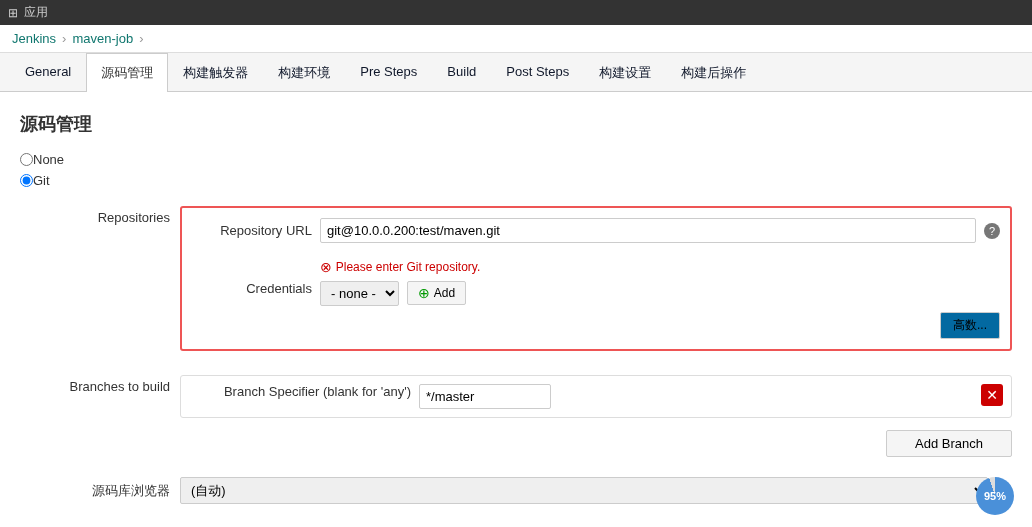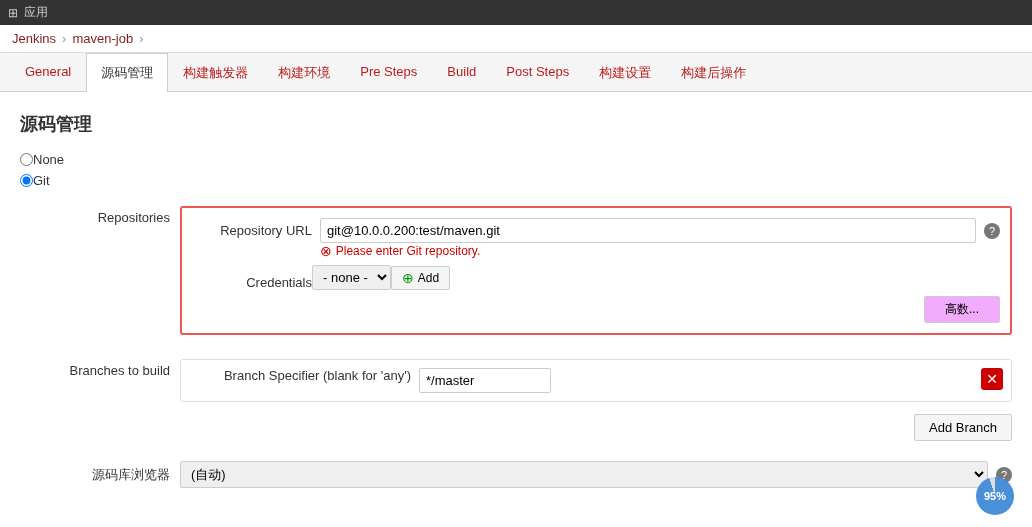--- a/index.html
+++ b/index.html
@@ -2,65 +2,65 @@
 <html><head>
   <meta charset="utf-8">
   <style>
     * { box-sizing: border-box; margin: 0; padding: 0; }
     body { font-family: 'Microsoft YaHei', Arial, sans-serif; font-size: 13px; background: #f0f0f0; color: #333; }
 
     .top-bar { background: #333; color: #ccc; padding: 4px 8px; font-size: 12px; display: flex; align-items: center; }
     .top-bar span { color: #ccc; }
 
     .breadcrumb { background: #fff; padding: 6px 12px; border-bottom: 1px solid #ddd; display: flex; align-items: center; font-size: 13px; }
-    .breadcrumb a { color: #7f1d1d; text-decoration: none; }
+    .breadcrumb a { color: #0f766e; text-decoration: none; }
     .breadcrumb .sep { margin: 0 6px; color: #999; }
 
     .tabs { display: flex; background: #f5f5f5; border-bottom: 1px solid #ccc; padding: 0 10px; }
-    .tab { padding: 10px 14px; cursor: pointer; font-size: 13px; color: #b91c1c; border: 1px solid transparent; border-bottom: none; margin-bottom: -1px; }
+    .tab { padding: 10px 14px; cursor: pointer; font-size: 13px; color: #0f172a; border: 1px solid transparent; border-bottom: none; margin-bottom: -1px; }
     .tab.active { background: #fff; border-color: #ccc; border-bottom-color: #fff; color: #333; }
 
     .content-area { background: #fff; padding: 20px 20px 20px 20px; min-height: 440px; }
 
     .section-title { font-size: 18px; font-weight: bold; margin-bottom: 16px; color: #333; }
 
     .radio-group { margin-bottom: 10px; }
     .radio-item { display: flex; align-items: center; margin-bottom: 6px; }
     .radio-item input[type=radio] { margin: 0; }
 
     .form-section { margin-top: 12px; }
     .form-row { display: flex; margin-bottom: 0; }
     .form-label { width: 160px; min-width: 160px; padding: 10px 10px 10px 0; text-align: right; font-size: 13px; color: #333; }
     .form-field { flex: 1; padding: 6px 0; }
 
     .repo-box { border: 2px solid #e55; border-radius: 3px; padding: 10px; margin-bottom: 6px; background: #fff; }
-    .repo-row { display: flex; align-items: center; margin-bottom: 0; gap: 8px; }
+    .repo-row { display: flex; align-items: center; margin-bottom: 16px; gap: 8px; }
     .repo-row label { width: 120px; text-align: right; font-size: 13px; }
     .repo-url-input { flex: 1; padding: 4px 6px; border: 1px solid #ccc; font-size: 13px; border-radius: 2px; }
     .help-icon { width: 16px; height: 16px; border-radius: 50%; background: #777; color: #fff; font-size: 11px; display: inline-flex; align-items: center; justify-content: center; cursor: pointer; flex-shrink: 0; }
 
     .error-msg { color: #c00; font-size: 12px; display: flex; align-items: center; gap: 4px; margin-left: 128px; margin-bottom: 6px; }
     .error-icon { color: #c00; font-size: 14px; }
 
-    .cred-row { display: flex; align-items: flex-end; }
+    .cred-row { display: flex; align-items: flex-start; gap: 8px; }
     .cred-row label { width: 120px; text-align: right; font-size: 13px; }
     .select-cred { padding: 3px 6px; font-size: 13px; border: 1px solid #ccc; border-radius: 2px; }
     .add-btn-small { padding: 3px 10px; font-size: 12px; background: #f5f5f5; border: 1px solid #ccc; border-radius: 2px; cursor: pointer; display: flex; align-items: center; gap: 4px; }
     .add-btn-small .plus-icon { color: #090; font-size: 14px; }
 
-    .advanced-btn { padding: 4px 20px; font-size: 12px; background: #f0abfc; border: 1px solid #ccc; border-radius: 2px; cursor: pointer; float: right; margin-top: 6px; }
+    .advanced-btn { padding: 4px 12px; font-size: 12px; background: #0369a1; border: 1px solid #ccc; border-radius: 2px; cursor: pointer; float: right; margin-top: 6px; }
     .add-repo-btn { padding: 5px 14px; font-size: 13px; background: #f5f5f5; border: 1px solid #ccc; border-radius: 2px; cursor: pointer; float: right; margin-top: 8px; }
 
     .branches-section { margin-top: 6px; }
     .branch-box { border: 1px solid #ddd; border-radius: 3px; padding: 8px 10px; margin-bottom: 6px; position: relative; background: #fff; }
     .branch-row { display: flex; align-items: flex-start; gap: 8px; }
     .branch-row label { width: 220px; text-align: right; font-size: 13px; }
     .branch-input { padding: 4px 6px; border: 1px solid #ccc; font-size: 13px; border-radius: 2px; width: 132px; }
     .delete-btn { position: absolute; right: 8px; top: 8px; background: #c00; color: #fff; border: none; border-radius: 3px; width: 22px; height: 22px; cursor: pointer; font-size: 14px; display: flex; align-items: center; justify-content: center; }
-    .add-branch-btn { padding: 5px 14px; font-size: 13px; background: #f5f5f5; border: 1px solid #ccc; border-radius: 2px; cursor: pointer; float: right; margin-top: 6px; }
+    .add-branch-btn { padding: 5px 28px; font-size: 13px; background: #f5f5f5; border: 1px solid #ccc; border-radius: 2px; cursor: pointer; float: right; margin-top: 6px; }
 
     .browser-row { display: flex; align-items: center; gap: 8px; }
     .browser-select { flex: 1; padding: 4px 6px; font-size: 13px; border: 1px solid #ccc; border-radius: 2px; }
 
     .clearfix::after { content: ''; display: table; clear: both; }
 
     .progress-circle { width: 38px; height: 38px; border-radius: 50%; background: conic-gradient(#4a90d9 0% 95%, #ddd 95% 100%); display: flex; align-items: center; justify-content: center; font-size: 11px; font-weight: bold; color: #fff; position: fixed; bottom: 12px; right: 18px; }
   </style>
 </head>
 <body>

